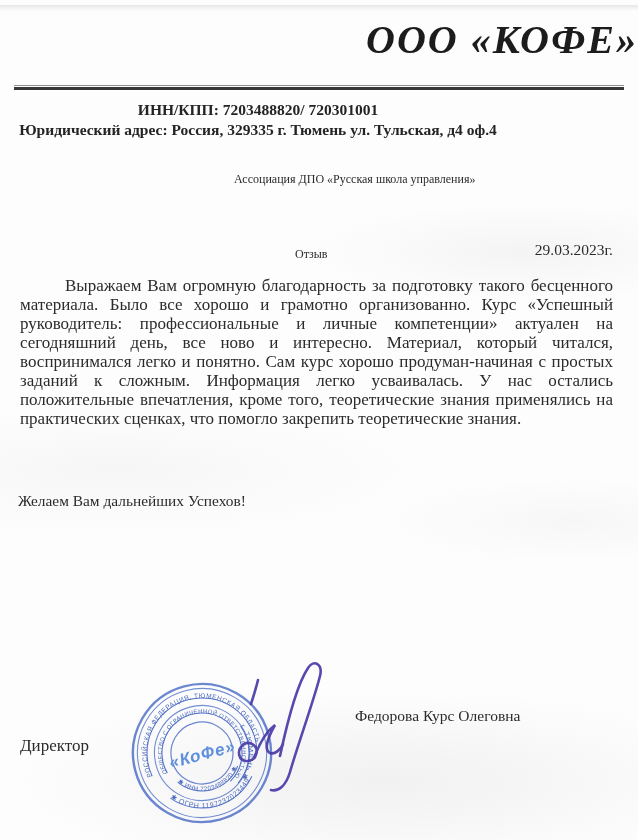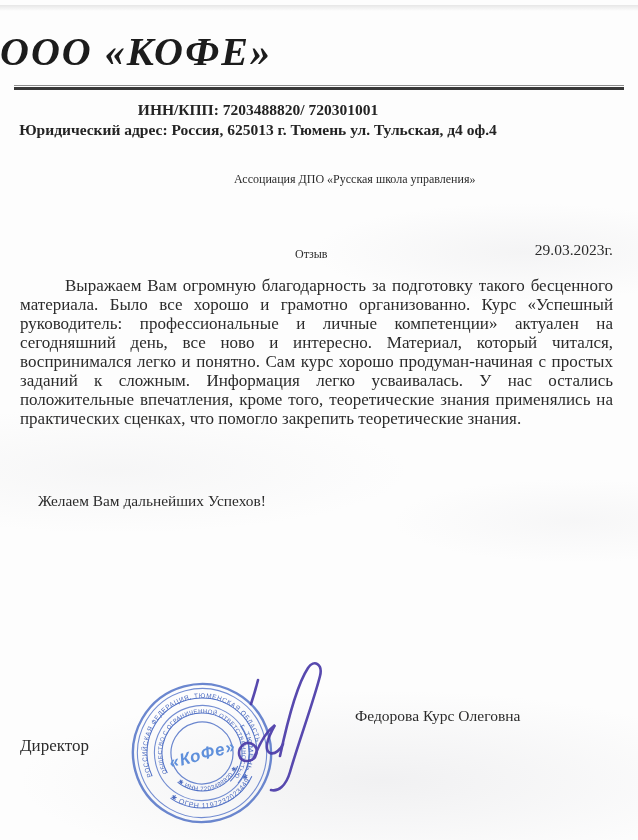--- a/index.html
+++ b/index.html
@@ -16,60 +16,60 @@
       radial-gradient(ellipse 520px 130px at 60% 93%, rgba(185,185,192,.18), transparent 70%),
       radial-gradient(ellipse 260px 60px at 90% 62%, rgba(200,200,205,.12), transparent 70%),
       #fdfdfd;
   }
   .page::before{ 
     content:"";position:absolute;left:0;top:5px;width:100%;height:6px;
     background:linear-gradient(to bottom, rgba(150,150,150,.22), rgba(150,150,150,0));
   }
   .abs{position:absolute;}
   .title{
-    left:0;top:28px;width:638px;text-align:left;
+    left:0;top:16px;width:638px;text-align:right;
     font-size:40px;font-weight:bold;font-style:italic;
     letter-spacing:2px;color:#1c1c1c;
   }
   .rule{
     left:14px;top:85px;width:610px;height:1px;
     border-top:1.5px solid #8d8d8d;border-bottom:3px solid #383838;
   }
   .contact{
     left:0;top:100px;width:516px;text-align:center;
     font-size:15.5px;font-weight:bold;line-height:20px;color:#242424;
   }
   .recipient{left:234px;top:172px;font-size:12px;}
   .date{right:25px;top:214px;font-size:15.5px;margin-top:27px;}
   .subject{left:295px;top:247px;font-size:12px;}
   .bodytext{
     left:20px;top:276px;width:593px;
     font-size:17px;line-height:19px;
     text-align:justify;text-indent:45px;
   }
   .thanks{left:53px;top:424px;font-size:15.4px;}
-  .wishes{left:18px;top:492px;font-size:15.4px;margin-left:20px;}
+  .wishes{left:18px;top:492px;font-size:15.4px;}
   .signer-title{left:20px;top:736px;font-size:17px;}
   .signer-name{left:355px;top:707px;font-size:15.5px;}
   .stamp{left:127px;top:678px;opacity:.88;}
   .stamp text{font-family:"Liberation Sans","DejaVu Sans",sans-serif;}
   .signature{left:228px;top:652px;}
 </style>
 </head>
 <body>
 
 <div class="page">
 
   <div class="abs title">ООО «КОФЕ»</div>
 
   <div class="abs rule"></div>
 
   <div class="abs contact">
     <div>ИНН/КПП: 7203488820/ 720301001</div>
-    <div>Юридический адрес: Россия, 625013 г. Тюмень ул. Тульская, д4 оф.4</div>
+    <div>Юридический адрес: Россия, 329335 г. Тюмень ул. Тульская, д4 оф.4</div>
   </div>
 
   <div class="abs recipient">Ассоциация ДПО «Русская школа управления»</div>
 
   <div class="abs date">29.03.2023г.</div>
 
   <div class="abs subject">Отзыв</div>
 
   <div class="abs bodytext">Выражаем Вам огромную благодарность за подготовку такого бесценного материала. Было все хорошо и грамотно организованно. Курс «Успешный руководитель: профессиональные и личные компетенции» актуален на сегодняшний день, все ново и интересно. Материал, который читался, воспринимался легко и понятно. Сам курс хорошо продуман-начиная с простых заданий к сложным. Информация легко усваивалась. У нас остались положительные впечатления, кроме того, теоретические знания применялись на практических сценках, что помогло закрепить теоретические знания.</div>
 

